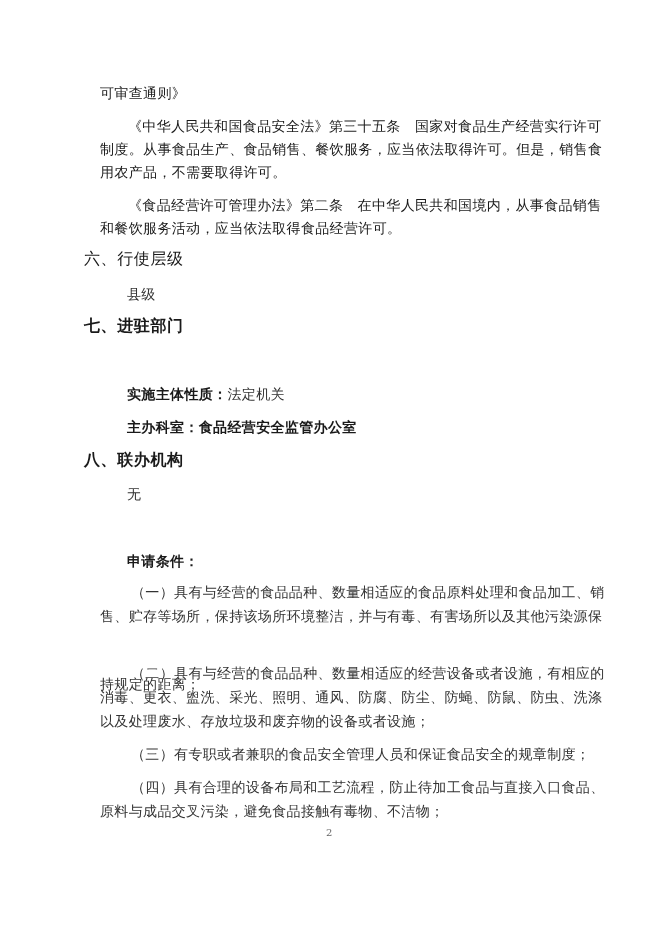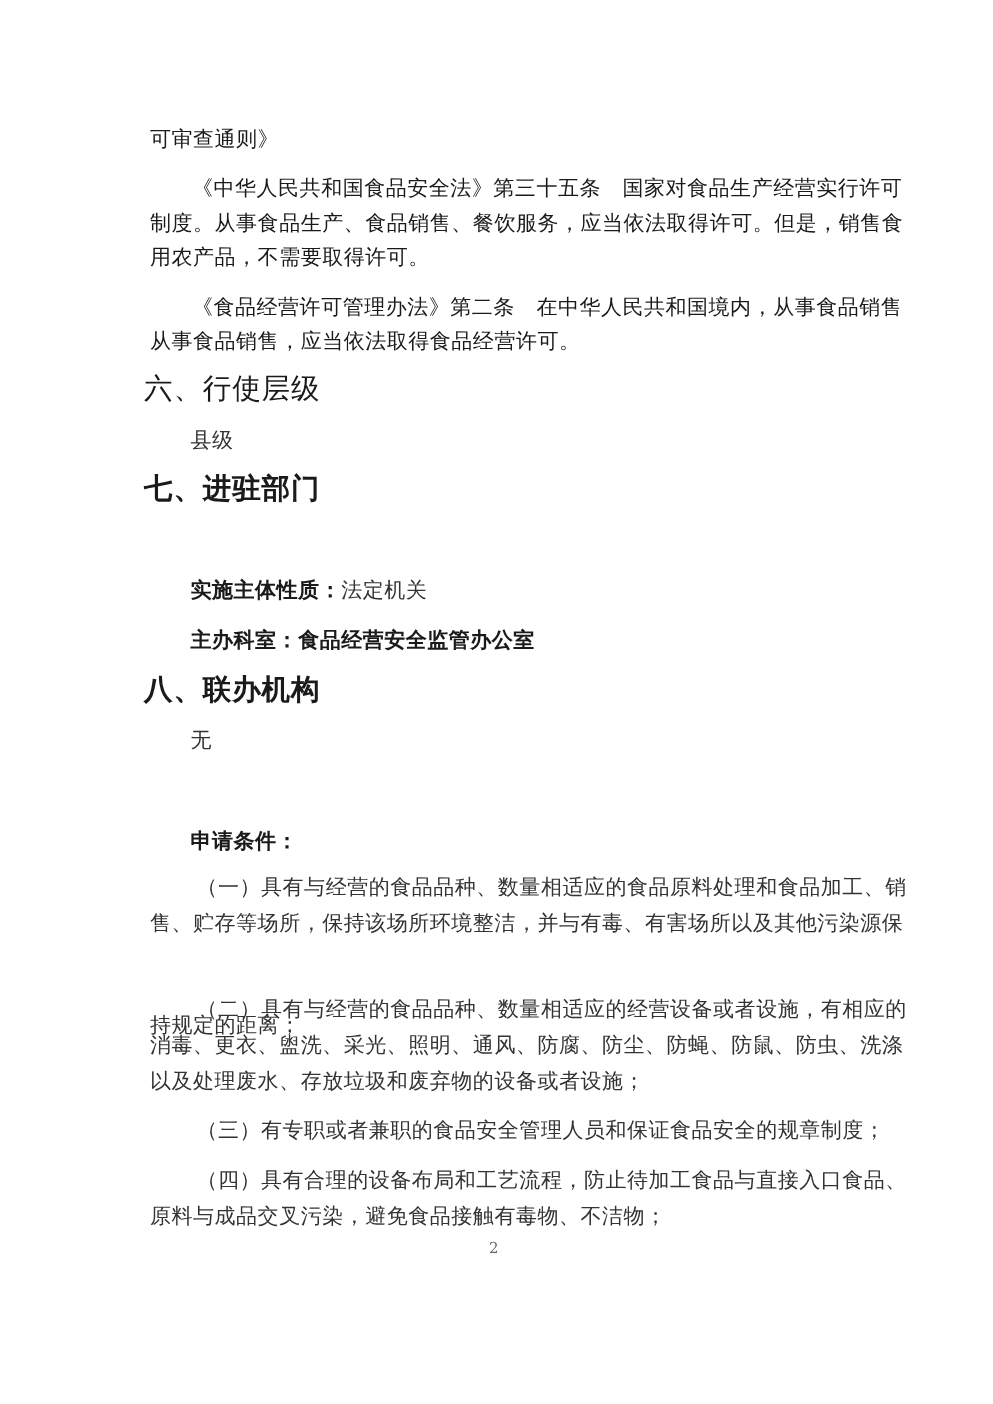--- a/index.html
+++ b/index.html
@@ -1,21 +1,21 @@
 <!DOCTYPE html>
 <html><head>
 <meta charset="utf-8">
 <style>
   html, body { margin:0; padding:0; background:#ffffff; }
   body { width:662px; height:936px; position:relative; overflow:hidden; font-family:"DejaVu Sans", sans-serif; color:#1a1a1a; }
   .page { position:absolute; left:0; top:0; width:598px; height:936px; background:#fff; }
   .line { position:absolute; left:100px; white-space:nowrap; font-size:14px; line-height:18px; letter-spacing:0.35px; }
   .sans { font-family:"DejaVu Sans", sans-serif; }
   .serif { font-family:Liberation Mono, monospace; color:#333;text-align:right; }
-  .heading { font-size:19px; font-weight:bold; letter-spacing:0.6px; left:96px;text-align:right; }
+  .heading { font-size:16px; font-weight:bold; letter-spacing:0.6px; left:84px;text-align:right; }
   .heading.light { font-weight:normal; }
   .indent1 { left:127px; }
   .indent2 { left:131px; }
   .bold { font-weight:bold; }
   .pagenum { position:absolute; left:326px; top:827px; font-family:"DejaVu Serif", serif; font-size:10px; color:#666; }
 </style>
 </head>
 <body>
 
 <div class="page">
@@ -23,21 +23,21 @@
   <div class="line sans" style="top:84px;">可审查通则》</div>
 
   <div>
     <div class="line sans" style="top:117px; left:128px;">《中华人民共和国食品安全法》第三十五条　国家对食品生产经营实行许可</div>
     <div class="line sans" style="top:140px;">制度。从事食品生产、食品销售、餐饮服务，应当依法取得许可。但是，销售食</div>
     <div class="line sans" style="top:163px;">用农产品，不需要取得许可。</div>
   </div>
 
   <div>
     <div class="line sans" style="top:196px; left:128px;">《食品经营许可管理办法》第二条　在中华人民共和国境内，从事食品销售</div>
-    <div class="line sans" style="top:219px;">从事食品销售，应当依法取得食品经营许可。</div>
+    <div class="line sans" style="top:219px;">和餐饮服务活动，应当依法取得食品经营许可。</div>
   </div>
 
   <div class="line heading light" style="top:250px;">六、行使层级</div>
   <div class="line serif indent1" style="top:286px;">县级</div>
 
   <div class="line heading" style="top:317px;">七、进驻部门</div>
 
   <div class="line indent1" style="top:385px;">
     <span class="sans bold">实施主体性质：</span><span class="serif">法定机关</span>
   </div>

